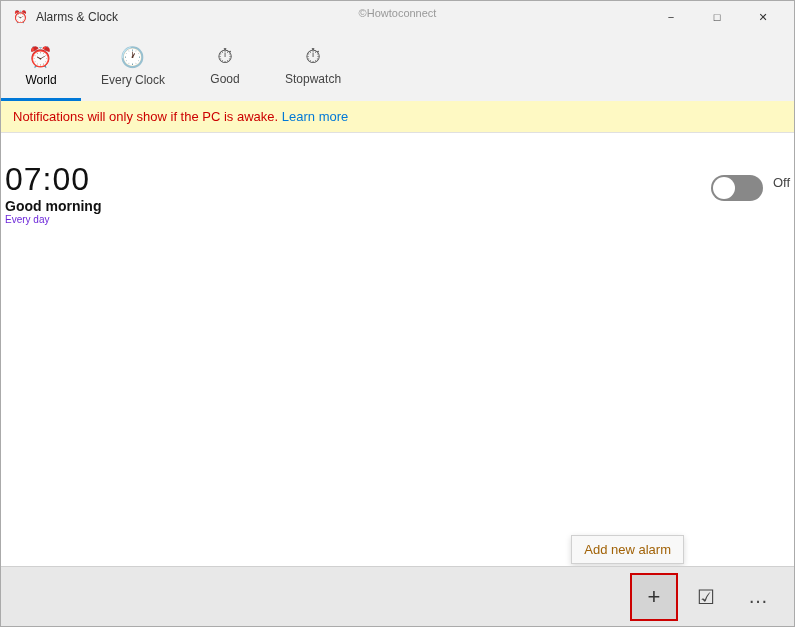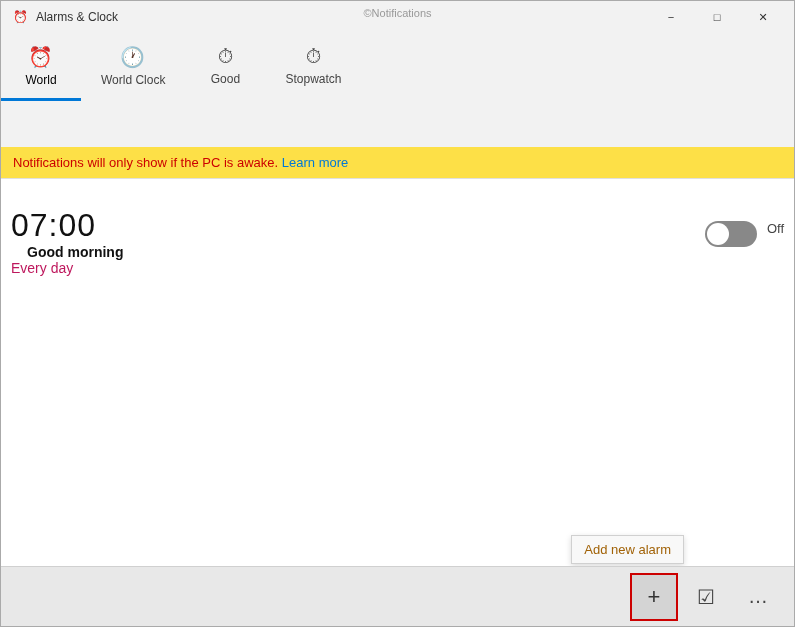--- a/index.html
+++ b/index.html
@@ -86,34 +86,33 @@
     }
     .tab-label {
       font-size: 12px;
     }
 
     
     .notification-bar {
       padding: 8px 12px;
       font-size: 13px;
       color: #c00;
-      background: #fde047;
+      background: #fef9c3;
       border-bottom: 1px solid #e0e0e0;
-      margin-top: 46px;
     }
     .notification-bar a {
       color: #0078d7;
       text-decoration: none;
     }
 
     
     .main-content {
       background: #fff;
       flex: 1;
-      padding: 20px 10px;
+      padding: 20px 4px;
       min-height: 430px;
     }
 
     
     .alarm-entry {
       display: flex;
       align-items: flex-start;
       justify-content: space-between;
       padding: 8px 0;
     }
@@ -121,25 +120,24 @@
     .alarm-time {
       font-size: 32px;
       font-weight: 300;
       color: #111;
       letter-spacing: 1px;
     }
     .alarm-name {
       font-size: 14px;
       font-weight: 600;
       color: #111;
-      margin-left: 16px;
     }
     .alarm-repeat {
-      font-size: 14px;
-      color: #be185d;
+      font-size: 10px;
+      color: #6d28d9;
     }
     .alarm-toggle-area {
       display: flex;
       align-items: flex-start;
       gap: 10px;
       padding-top: 14px;
     }
     
     .toggle-switch {
       width: 52px;
@@ -248,36 +246,36 @@
 </head>
 <body>
 
 <div class="app-window">
 
   <div class="titlebar">
     <div class="titlebar-left">
       <span>⏰</span>
       <span>Alarms &amp; Clock</span>
     </div>
-    <div class="titlebar-watermark">©Notifications</div>
+    <div class="titlebar-watermark">©Howtoconnect</div>
     <div class="titlebar-controls">
       <button class="titlebar-btn">−</button>
       <button class="titlebar-btn">□</button>
       <button class="titlebar-btn close">✕</button>
     </div>
   </div>
 
   <div class="tabs">
     <div class="tab active">
       <span class="tab-icon">⏰</span>
       <span class="tab-label">World</span>
     </div>
     <div class="tab">
       <span class="tab-icon">🕐</span>
-      <span class="tab-label">World Clock</span>
+      <span class="tab-label">Every Clock</span>
     </div>
     <div class="tab">
       <span class="tab-icon">⏱</span>
       <span class="tab-label">Good</span>
     </div>
     <div class="tab">
       <span class="tab-icon">⏱</span>
       <span class="tab-label">Stopwatch</span>
     </div>
   </div>

